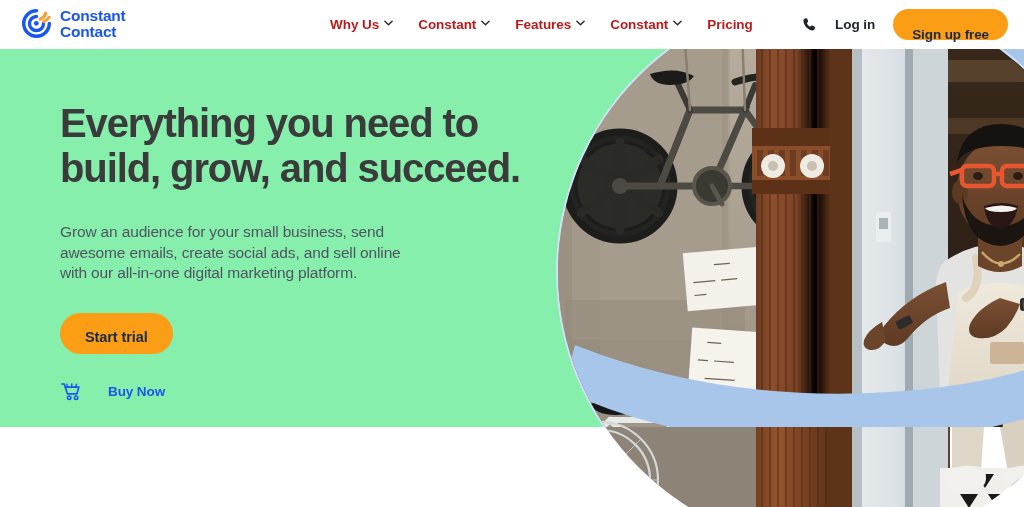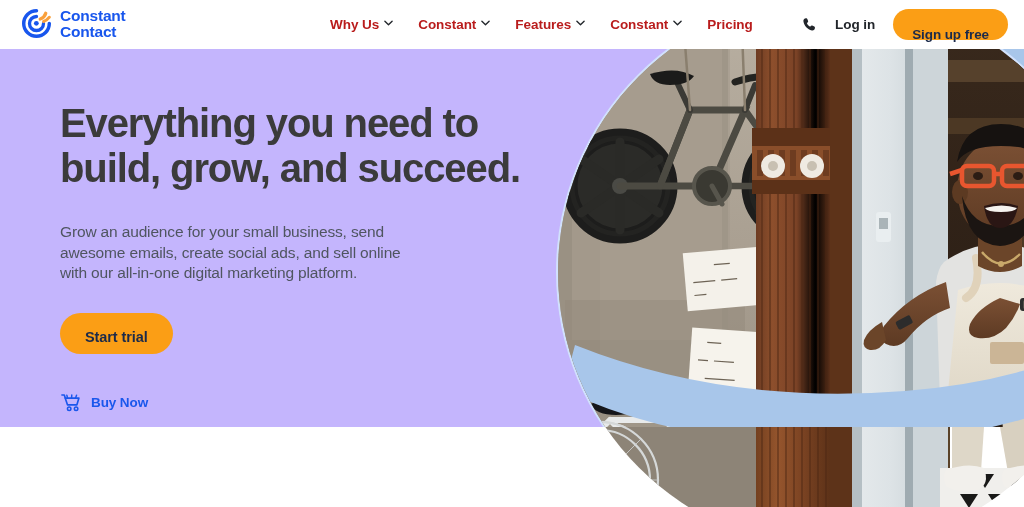--- a/index.html
+++ b/index.html
@@ -36,40 +36,40 @@
   .signup-btn {
     background:#fb9e15; color:#1b2a4a; border:none; border-radius:22px;
     padding:10px 19px; height:31px; line-height:31px;
     font-size:13.5px; font-weight:bold; cursor:pointer;
     font-family:"Liberation Sans", sans-serif; letter-spacing:-0.1px;
   }
 
   
   .hero {
     position:absolute; top:49px; left:0; width:1024px; height:378px;
-    background:#c4b5fd; overflow:visible;
+    background:#86efac; overflow:visible;
   }
 
   .hero-copy { position:absolute; left:60px; top:52px; width:470px; z-index:20; }
   .headline {
     font-size:40px; line-height:45px; font-weight:bold; color:#3b3b3b;
     letter-spacing:-1.1px; white-space:pre-line;
   }
   .subcopy {
     margin-top:31px; font-size:15.5px; line-height:20.5px;
     color:#4f5560; letter-spacing:-0.15px; white-space:pre-line;
   }
   .start-trial {
     margin-top:29px; background:#fb9e15; color:#1b2a4a; border:none;
     border-radius:26px; height:41px; padding:16px 25px;
     font-size:14.5px; font-weight:bold; cursor:pointer;
     font-family:"Liberation Sans", sans-serif; letter-spacing:-0.1px;
     display:block;
   }
-  .buy-now { margin-top:39px; display:flex; align-items:center; gap:9px; cursor:pointer;text-align:right; }
+  .buy-now { margin-top:28px; display:flex; align-items:center; gap:26px; cursor:pointer;text-align:right; }
   .cart-icon { width:22px; height:20px; display:block; }
   .buy-now-label { font-size:13.5px; font-weight:bold; color:#1a57ec; letter-spacing:-0.1px; }
 
   
   .art { position:absolute; top:0; left:0; width:1024px; height:458px; z-index:10; pointer-events:none; }
   .art svg { display:block; }
 </style>
 </head>
 <body>
 

